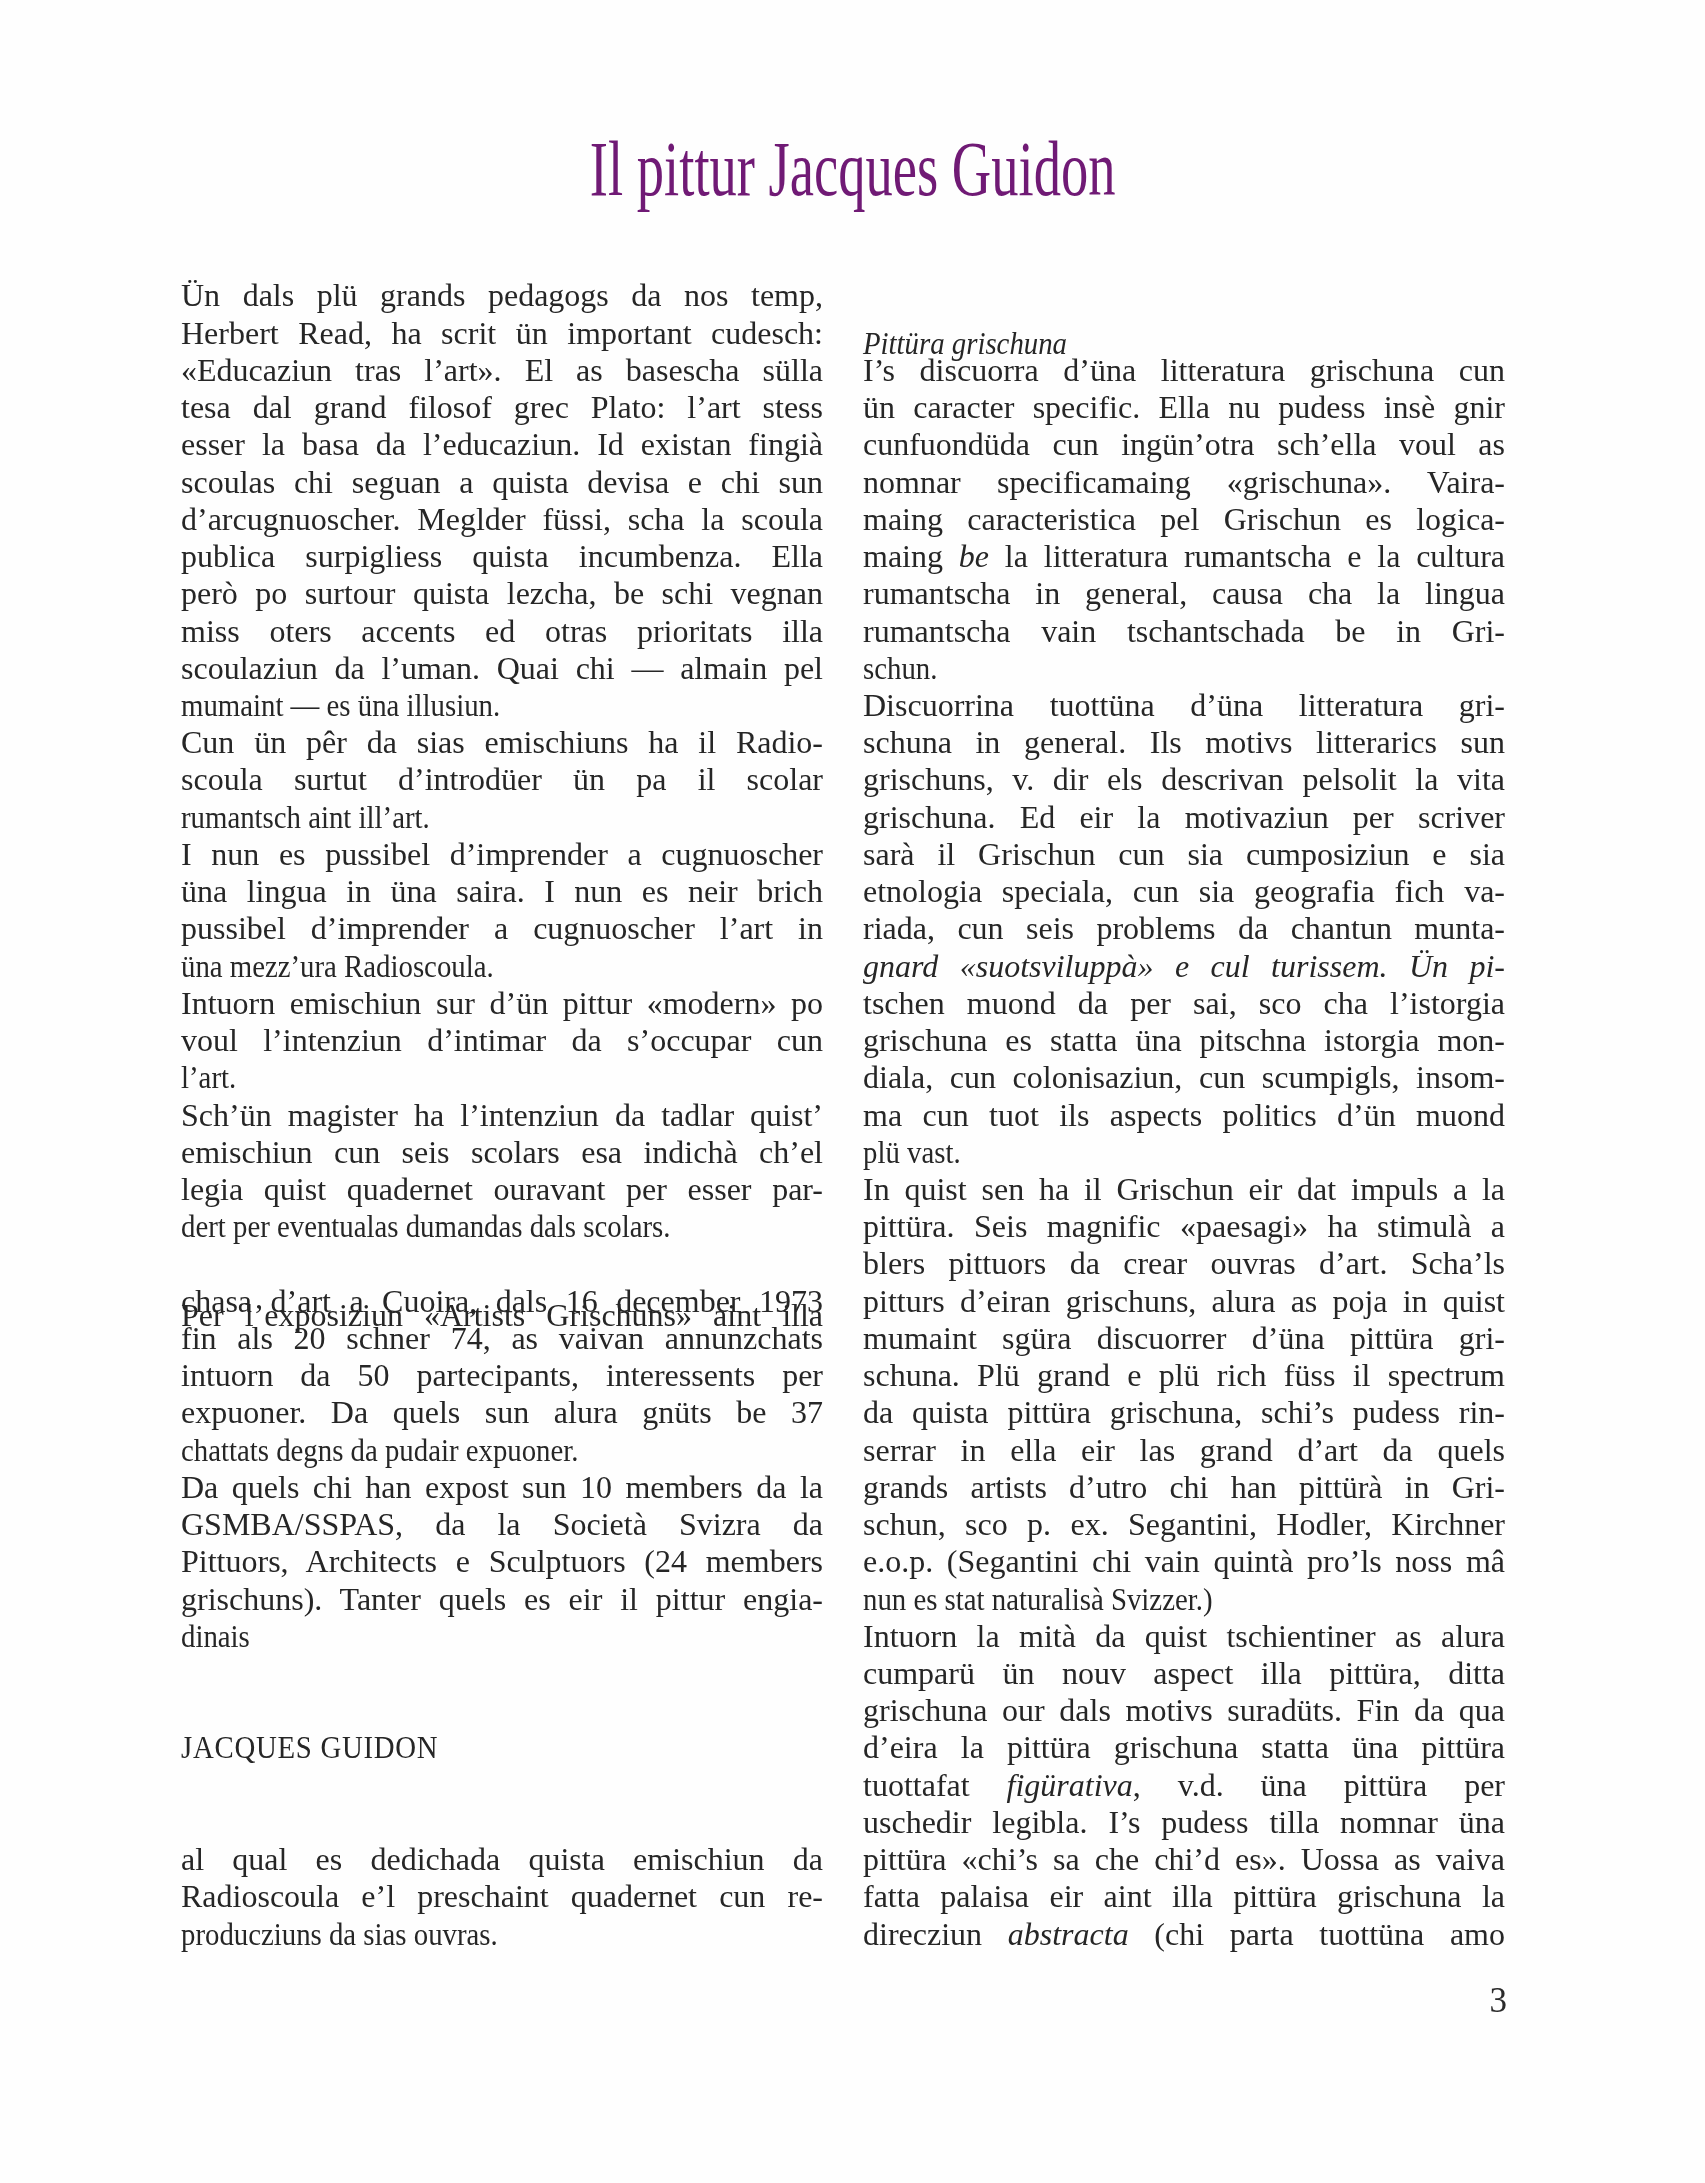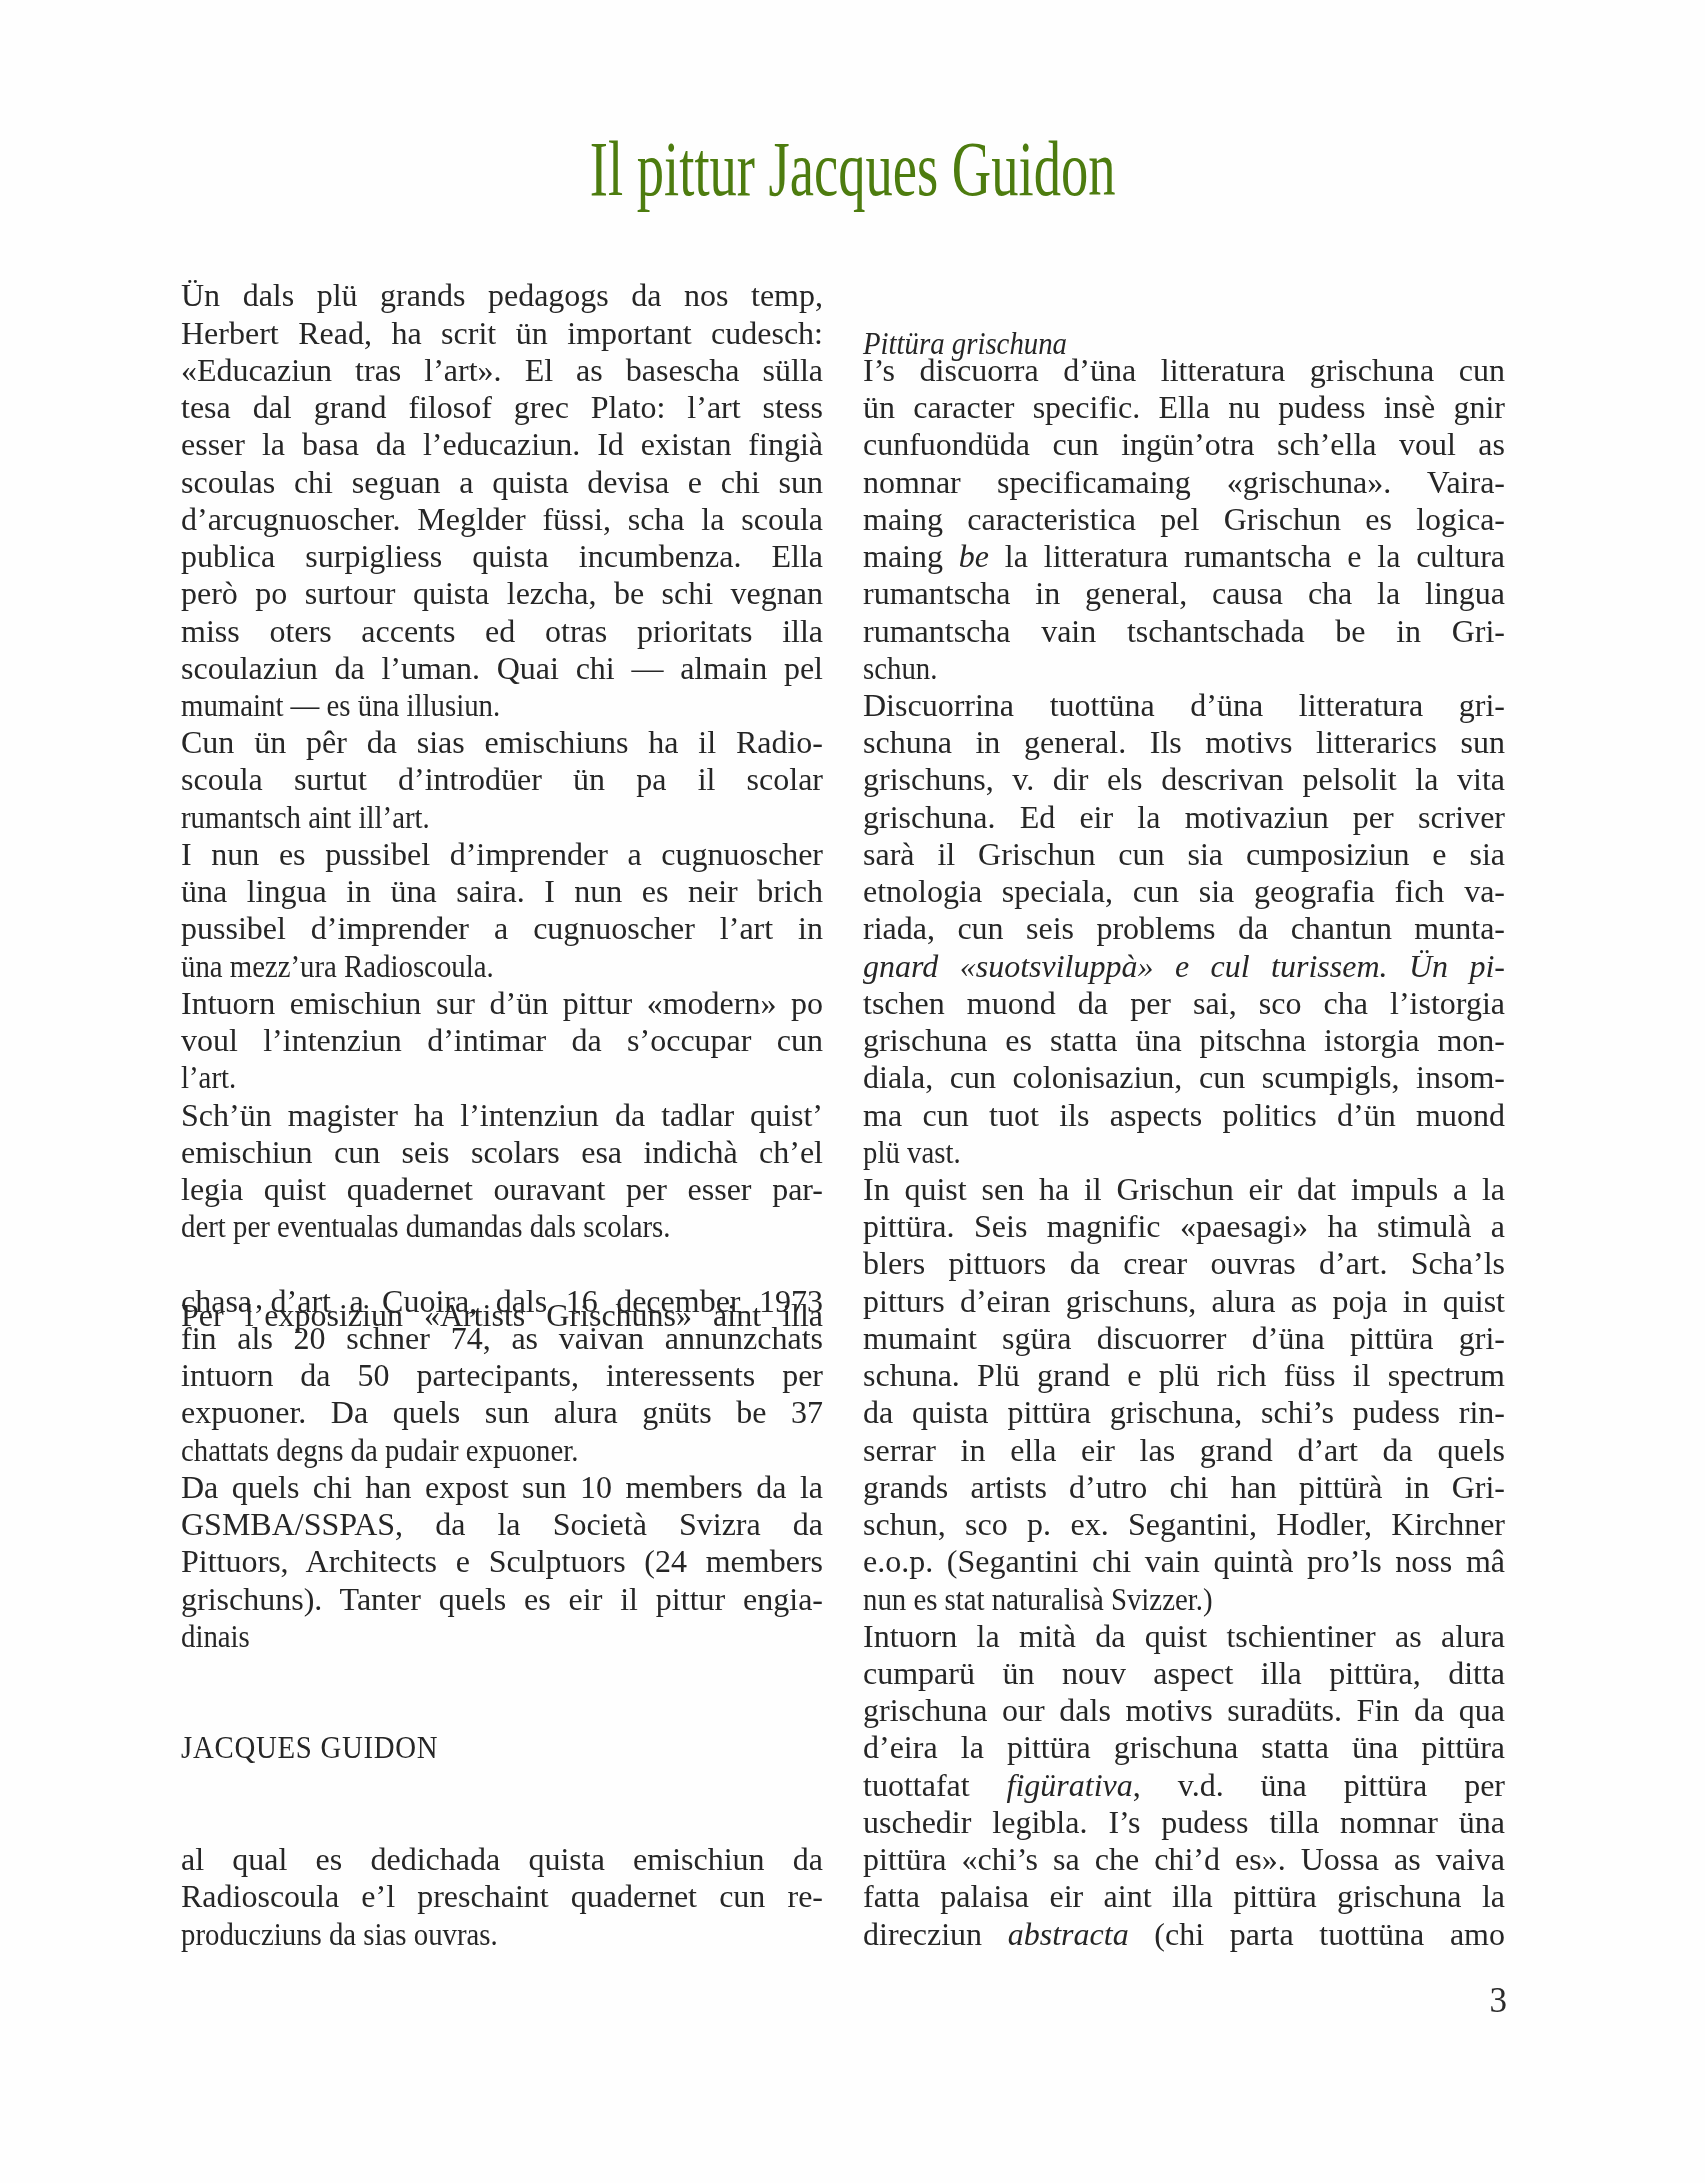--- a/index.html
+++ b/index.html
@@ -1,18 +1,18 @@
 <!DOCTYPE html>
 <html style="font-size:12px"><head>
 <meta charset="utf-8">
 <style>
   html, body { margin: 0; padding: 0; background: #ffffff; }
   body { width: 1706px; height: 2183px; position: relative; overflow: hidden; }
   .page { position: absolute; left: 0; top: 0; width: 1706px; height: 2183px; background: #fefefe; color: #262626; font-family: "Liberation Serif", "DejaVu Serif", serif; }
-  .title { position: absolute; left: 0; width: 1706px; top: 127px; text-align: center; font-size: 79px; line-height: 83px; color: #4d7c0f; white-space: nowrap; }
+  .title { position: absolute; left: 0; width: 1706px; top: 127px; text-align: center; font-size: 79px; line-height: 83px; color: #701a75; white-space: nowrap; }
   .title span { display: inline-block; transform-origin: center center; }
   .col { position: absolute; top: 0; }
   .col-left { left: 181px; width: 642px; }
   .col-right { left: 863px; width: 642px; }
   .line { position: absolute; left: 0; width: 642px; height: 38px; font-size: 32px; line-height: 38px; white-space: nowrap; }
   .line .txt { display: inline-block; transform-origin: left center; white-space: nowrap; }
   .line.justify .txt { display: block; width: 642px; white-space: normal; text-align: justify; text-align-last: justify; }
   .line.heading-italic { font-style: italic; margin-top: 48px; }
   .line.caps { letter-spacing: 0.8px; }
   em { font-style: italic; }

